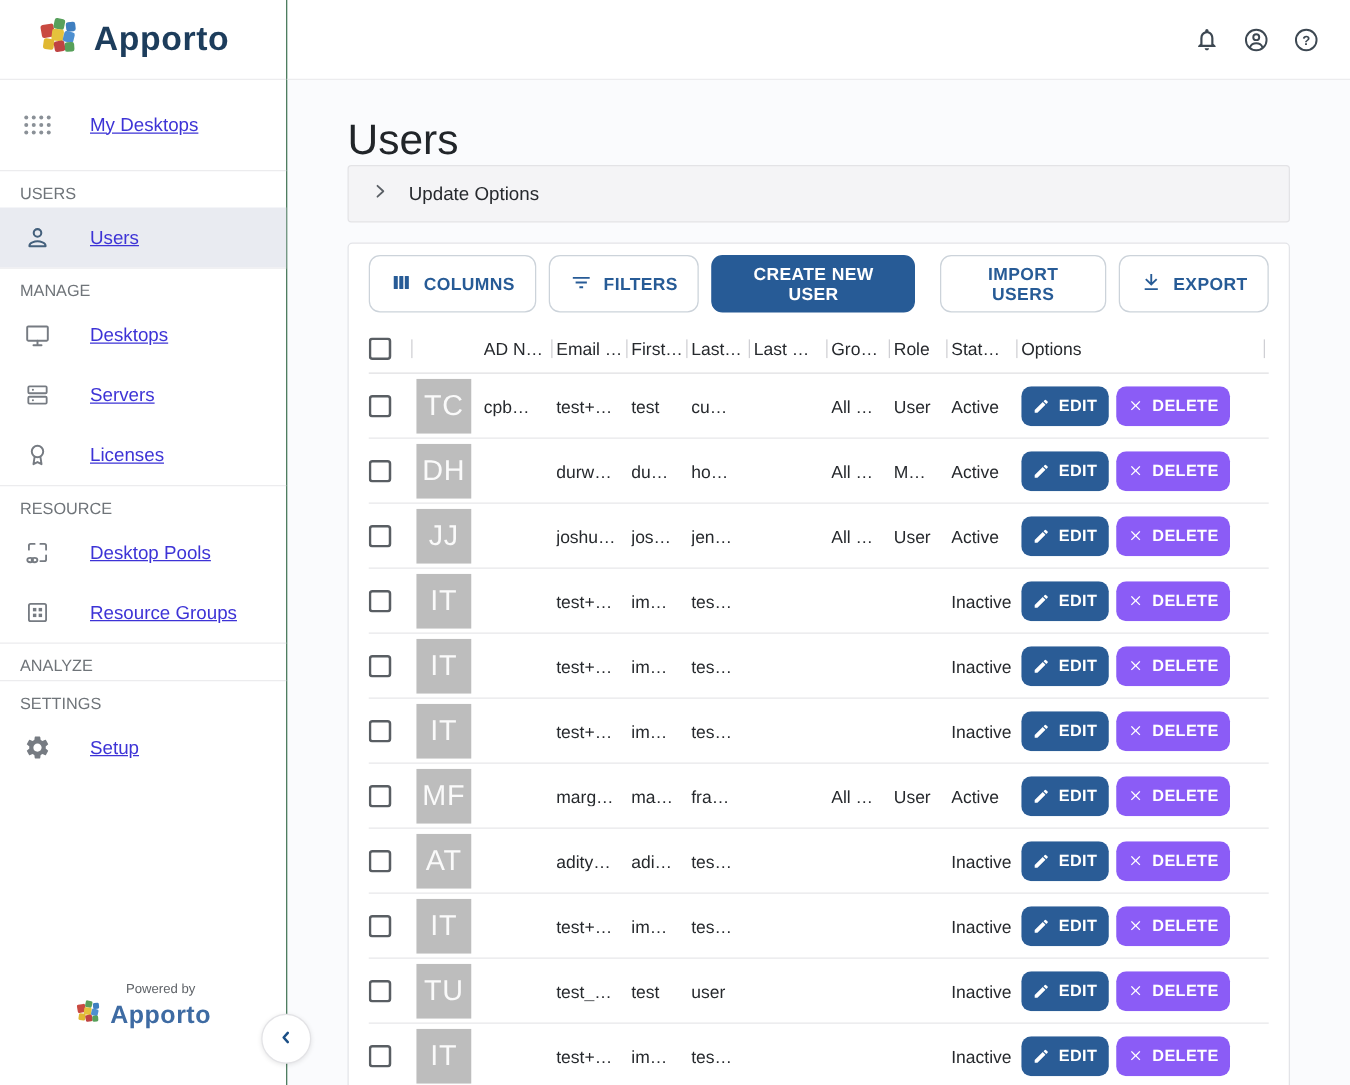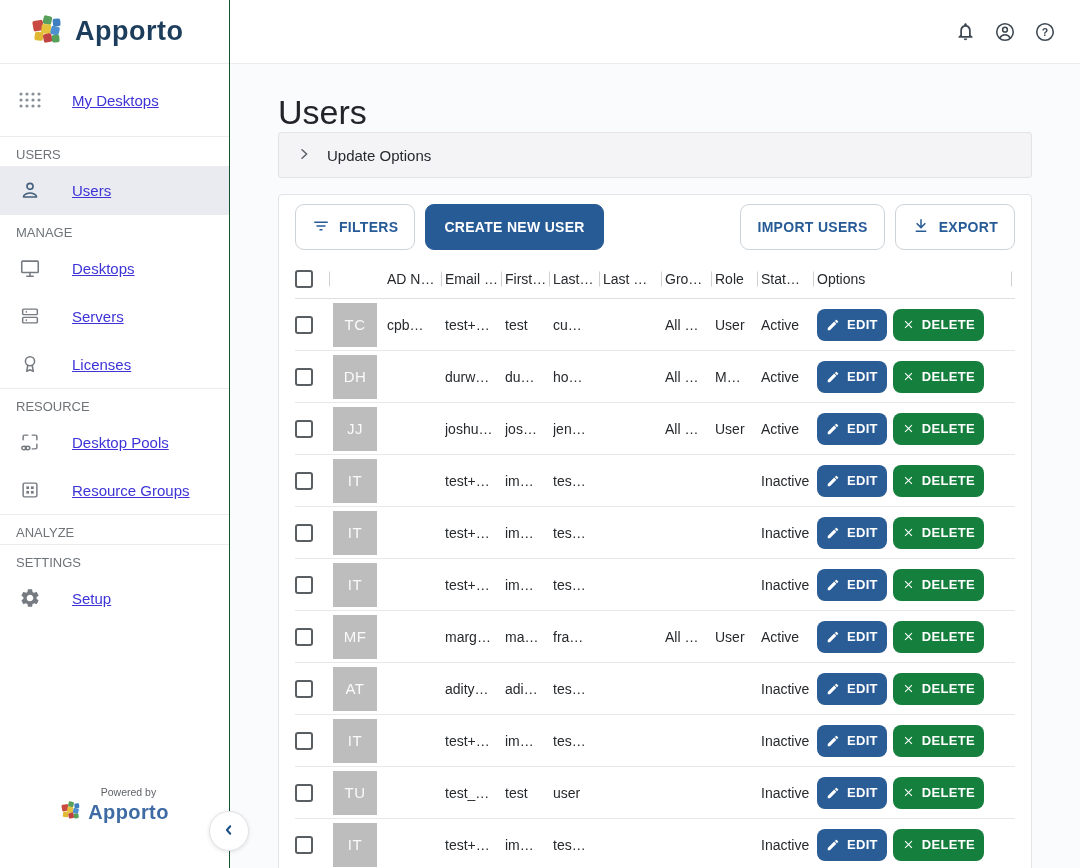--- a/index.html
+++ b/index.html
@@ -72,28 +72,28 @@
   .cell { font-size: 14px; color: #26292d; white-space: nowrap; overflow: hidden; flex-shrink: 0; }
   .col-check { width: 38px; display: flex; align-items: center; }
   .col-avatar { width: 54px; display: flex; align-items: center; }
   .col-ad { width: 58px; } .col-email { width: 60px; } .col-first { width: 48px; }
   .col-last { width: 50px; } .col-last2 { width: 62px; } .col-group { width: 50px; }
   .col-role { width: 46px; } .col-status { width: 56px; }
   .cell.col-actions { flex: 1; display: flex; align-items: center; gap: 6px; }
 
   .checkbox { width: 18px; height: 18px; border: 2px solid #595e63; border-radius: 3px; background: #fff;
     display: inline-block; cursor: pointer; }
-  .avatar { width: 44px; height: 44px; background: #bdbdbd; color: #fafafa; font-size: 15px;
+  .avatar { width: 44px; height: 44px; background: #bdbdbd; color: #fafafa; font-size: 23px;
     display: flex; align-items: center; justify-content: center; letter-spacing: .5px; }
 
   .btn-action { height: 32px; border: none; border-radius: 8px; color: #fff; font-family: inherit;
     font-size: 13px; font-weight: 700; letter-spacing: .3px; display: inline-flex; align-items: center;
     gap: 7px; padding: 0 9px; cursor: pointer; }
   .btn-edit { background: #2a5c96; }
-  .btn-delete { background: #15803d; }
+  .btn-delete { background: #8b5cf6; }
 </style>
 </head>
 <body>
 
 <div class="app">
 
   <aside class="sidebar">
     <div class="logo-row">
       <span>
         <svg width="38" height="36" viewBox="0 0 40 36">
@@ -267,20 +267,30 @@
         <span>
           <svg width="16" height="16" viewBox="0 0 24 24" fill="none" stroke="#5b6066" stroke-width="2.2" stroke-linecap="round" stroke-linejoin="round">
             <polyline points="9,5.5 16,12 9,18.5"></polyline>
           </svg>
         </span>
         <span>Update Options</span>
       </div>
 
       <div class="card">
         <div class="toolbar">
+          <button class="btn btn-outline">
+            <span>
+              <svg width="18" height="18" viewBox="0 0 24 24" fill="#275b96">
+                <rect x="4" y="5" width="4.3" height="14" rx="0.6"></rect>
+                  <rect x="9.9" y="5" width="4.3" height="14" rx="0.6"></rect>
+                  <rect x="15.8" y="5" width="4.3" height="14" rx="0.6"></rect>
+              </svg>
+            </span>
+            <span>COLUMNS</span>
+          </button>
           <button class="btn btn-outline">
             <span>
               <svg width="18" height="18" viewBox="0 0 24 24" fill="#275b96">
                 <path d="M10 18h4v-2h-4v2zM3 6v2h18V6H3zm3 7h12v-2H6v2z"></path>
               </svg>
             </span>
             <span>FILTERS</span>
           </button>
           <button class="btn btn-primary">
             <span>CREATE NEW USER</span>

